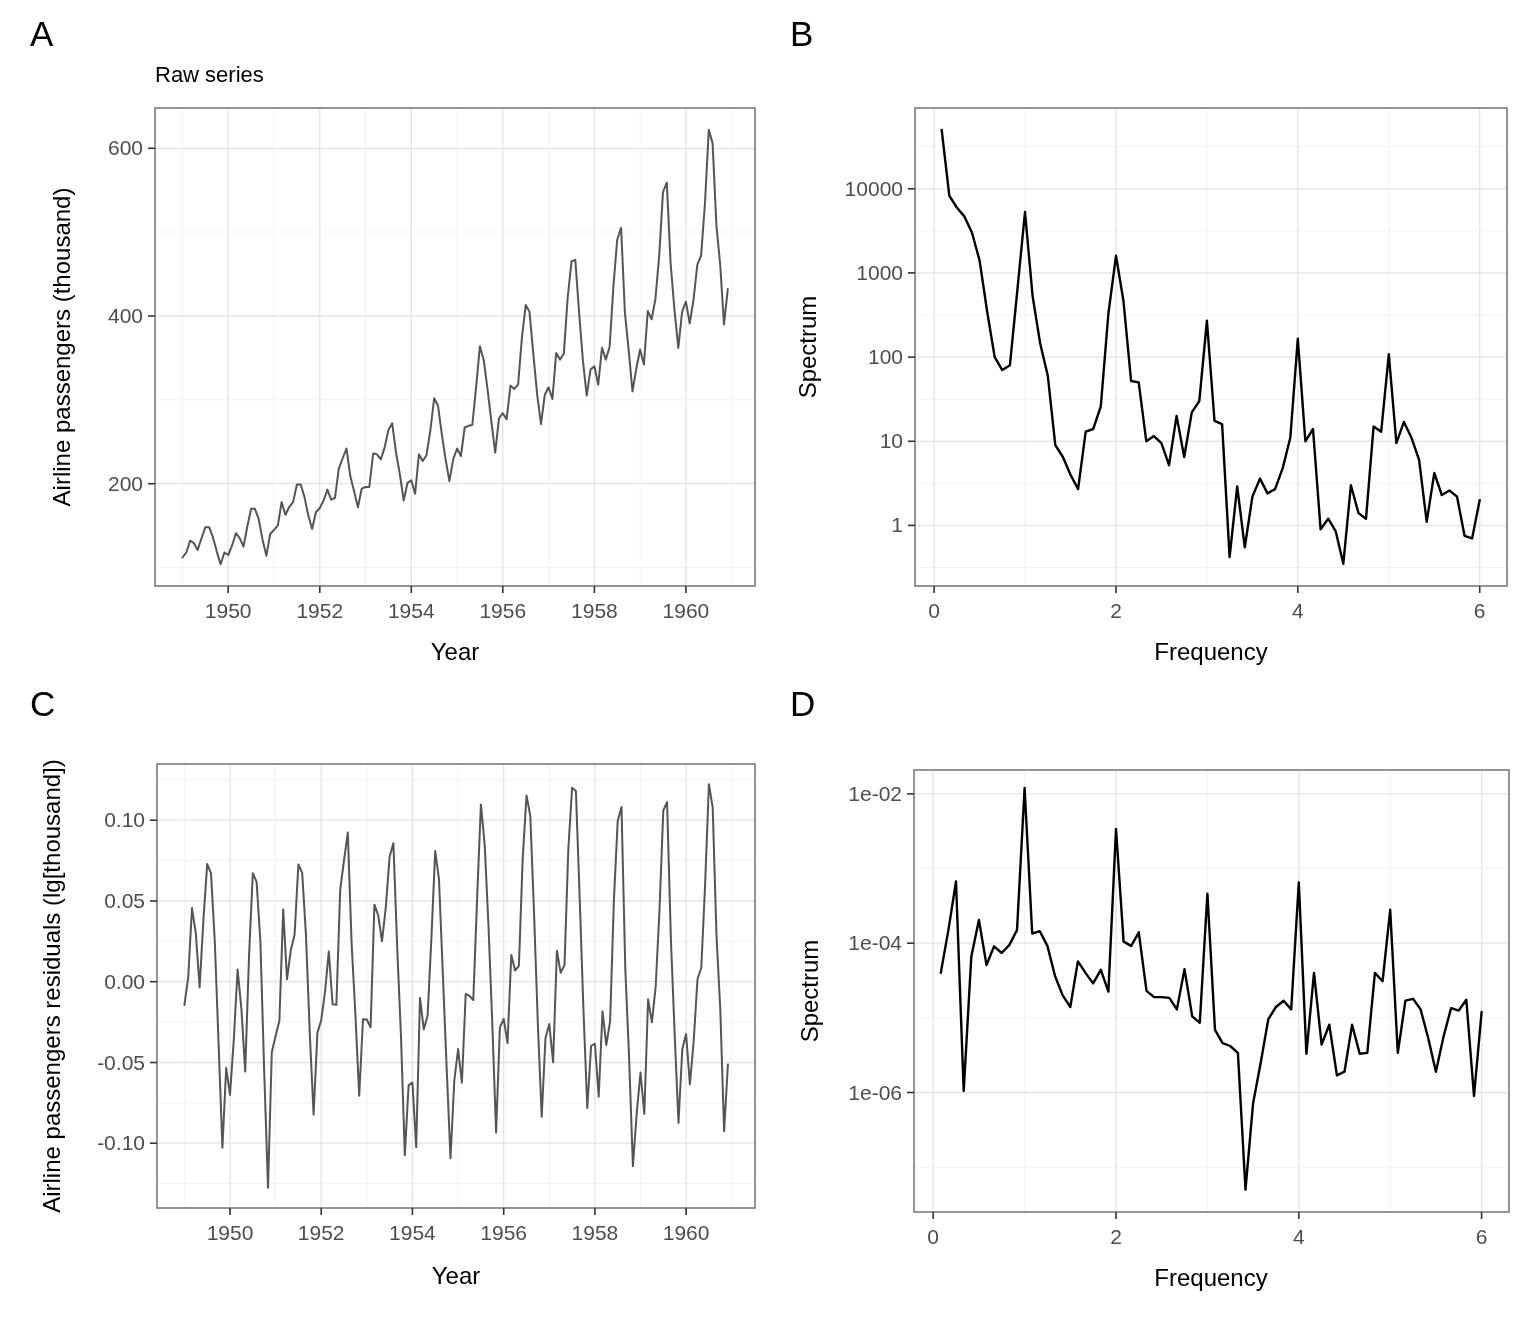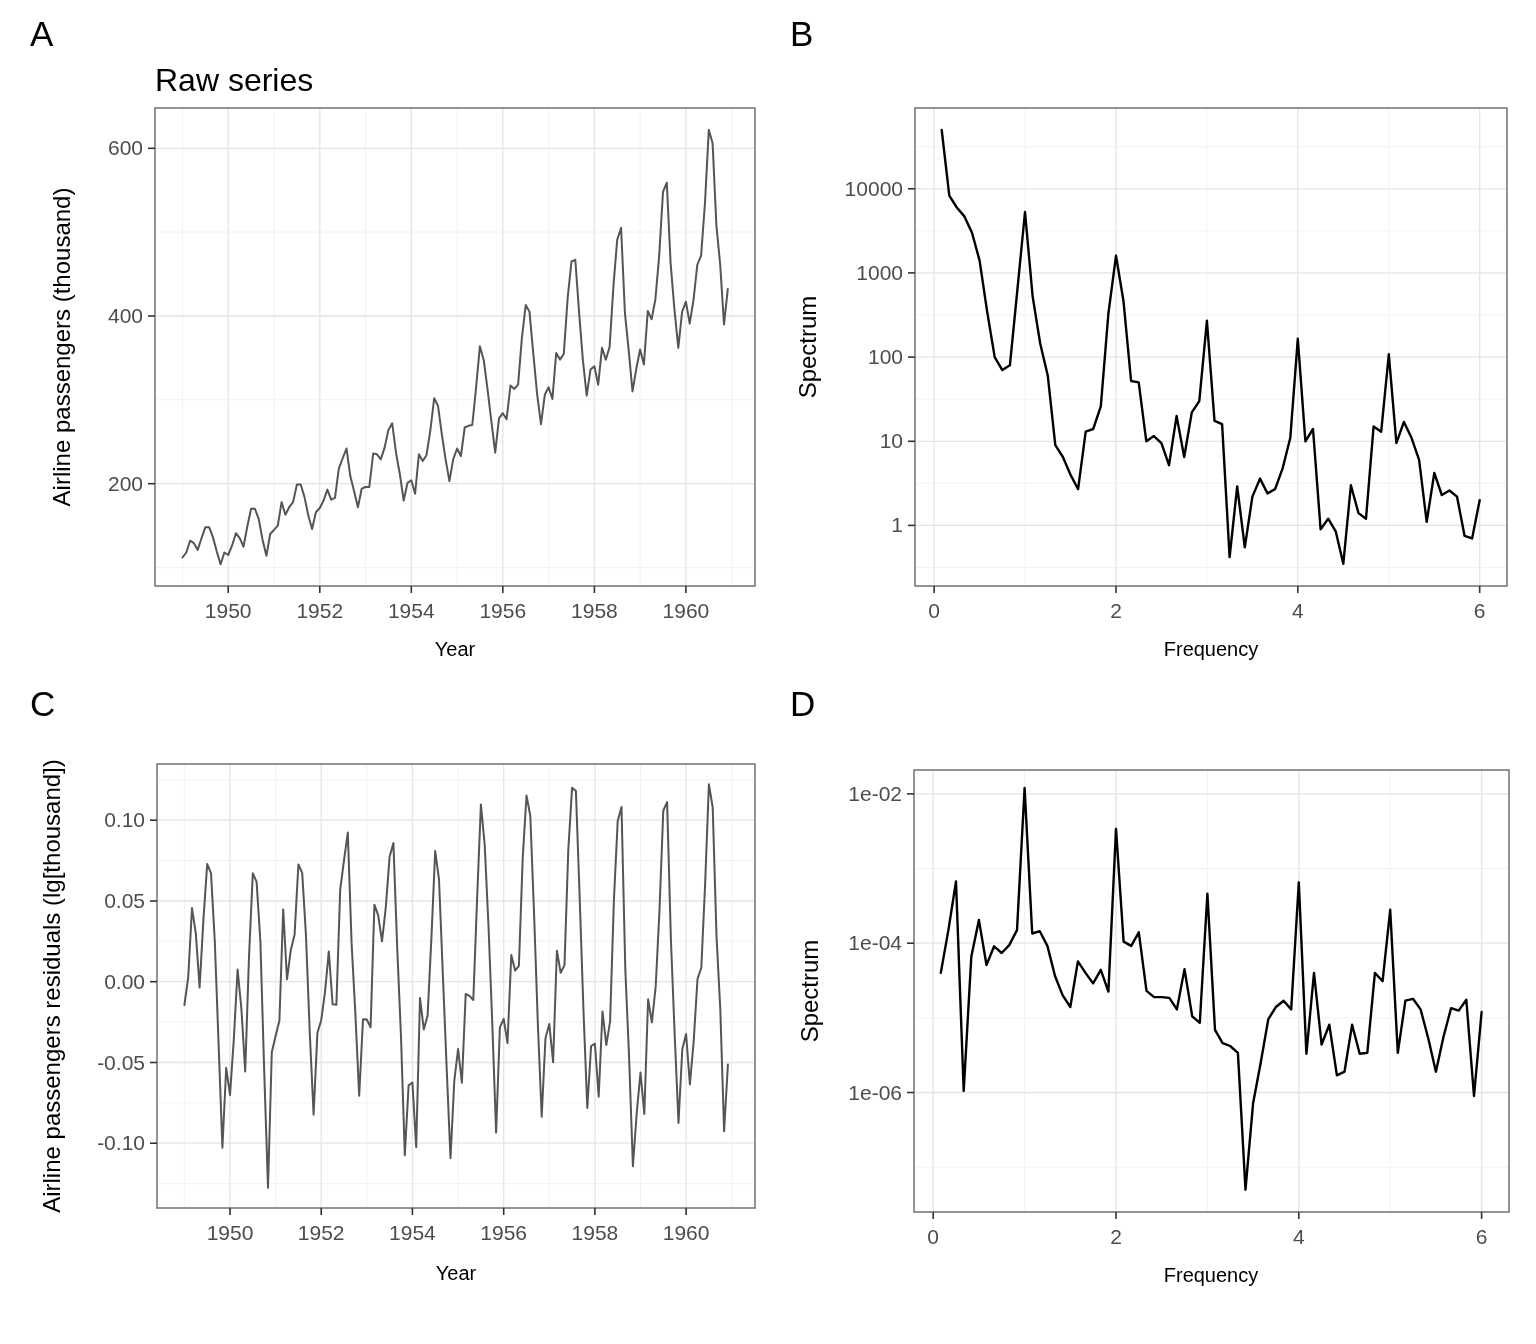--- a/index.html
+++ b/index.html
@@ -10,25 +10,25 @@
     font-family:"Liberation Sans","DejaVu Sans",sans-serif;
     overflow:hidden;
   }
   .panel{position:absolute;width:768px;height:672px;background:#ffffff;}
   .tag{
     position:absolute;
     font-size:35px;color:#000;line-height:1;
   }
   .title{
     position:absolute;
-    font-size:32px;color:#000;line-height:1.15;white-space:nowrap;
+    font-size:22px;color:#000;line-height:1.15;white-space:nowrap;
   }
   .xlab{
     position:absolute;
-    font-size:20px;color:#000;
+    font-size:24px;color:#000;
     transform:translateX(-50%);
     white-space:nowrap;
   }
   .ylab{
     position:absolute;
     font-size:24px;color:#000;
     transform:translate(-50%,-50%) rotate(-90deg);
     white-space:nowrap;
   }
   svg.plot{position:absolute;left:0;top:0;width:768px;height:672px;}

